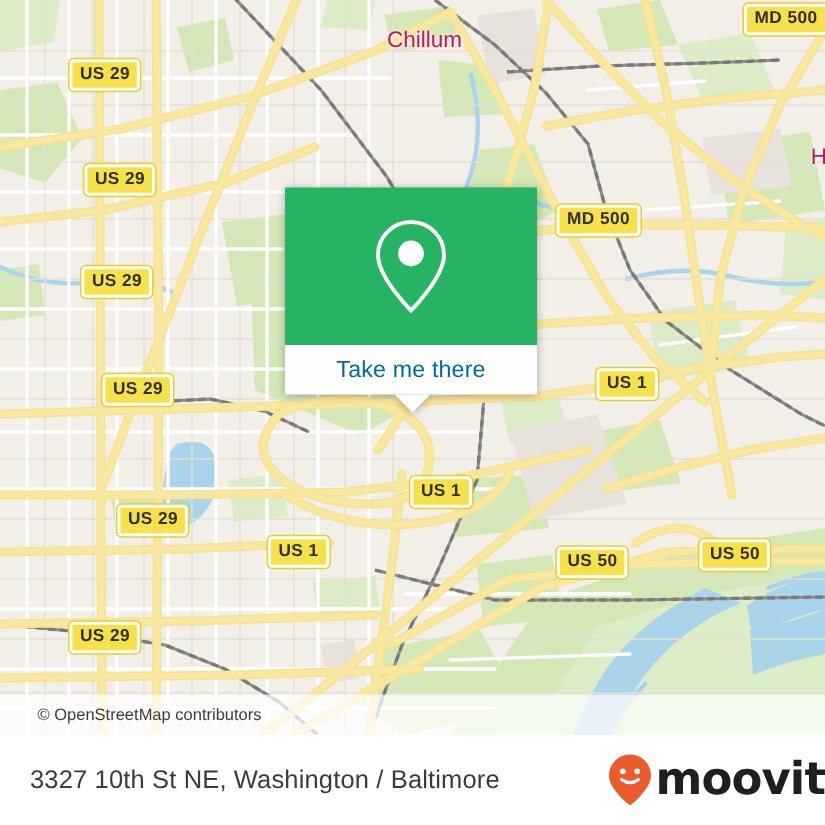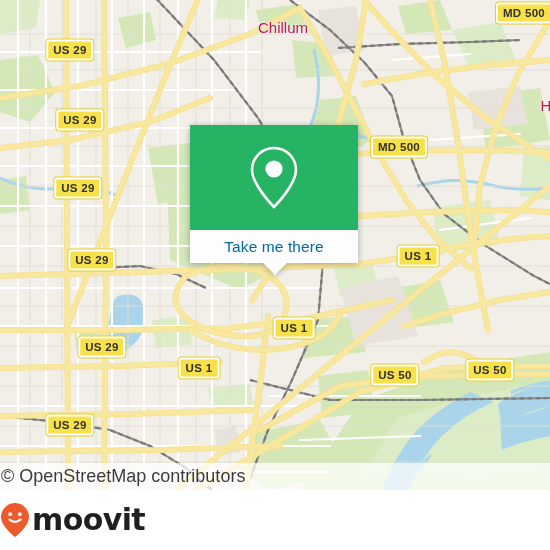--- a/index.html
+++ b/index.html
@@ -111,22 +111,22 @@
     left: 0;
     top: 463px;
     width: 550px;
     height: 27px;
     background: rgba(255,255,255,0.72);
     display: flex;
     align-items: center;
   }
   #attribution-text {
     color: #3c3c3c;
-    font-size: 18px;
-    padding-left: 1px;
+    font-size: 11px;
+    padding-left: 25px;
     font-family: "Liberation Sans", sans-serif;
   }
 
   
   #footer {
     position: absolute;
     left: 0;
     top: 490px;
     width: 550px;
     height: 60px;
@@ -139,21 +139,20 @@
     color: #3b3b3b;
     font-size: 17px;
     padding-left: 20px;
     letter-spacing: 0.1px;
     font-family: "Liberation Sans", sans-serif;
     white-space: nowrap;
   }
   #footer-logo {
     display: flex;
     align-items: center;
-    padding-right: 13px;
   }
   #logo-wordmark {
     color: #1f1f1f;
     font-size: 30px;
     font-weight: bold;
     letter-spacing: -0.6px;
     margin-left: 2px;
     font-family: "DejaVu Sans", sans-serif;
     line-height: 30px;
   }
@@ -399,20 +398,21 @@
       </div>
       <div id="popup-tail"></div>
     </div>
 
     <div id="attribution">
       <span id="attribution-text">© OpenStreetMap contributors</span>
     </div>
   </div>
 
   <div id="footer">
+    <span id="footer-address">3327 10th St NE, Washington / Baltimore</span>
     <div id="footer-logo">
       <svg width="30" height="36" viewBox="0 0 30 36">
         <path d="M15 1 C7.3 1 1 7.3 1 15 C1 24.5 15 35 15 35 C15 35 29 24.5 29 15 C29 7.3 22.7 1 15 1 Z" fill="#ec5b2b"></path>
         <circle cx="10.2" cy="12.2" r="1.9" fill="#ffffff"></circle>
         <circle cx="19.8" cy="12.2" r="1.9" fill="#ffffff"></circle>
         <path d="M9.4 17.6 q5.6 4.4 11.2 0" fill="none" stroke="#ffffff" stroke-width="2.1" stroke-linecap="round"></path>
       </svg>
       <span id="logo-wordmark">moovit</span>
     </div>
   </div>

